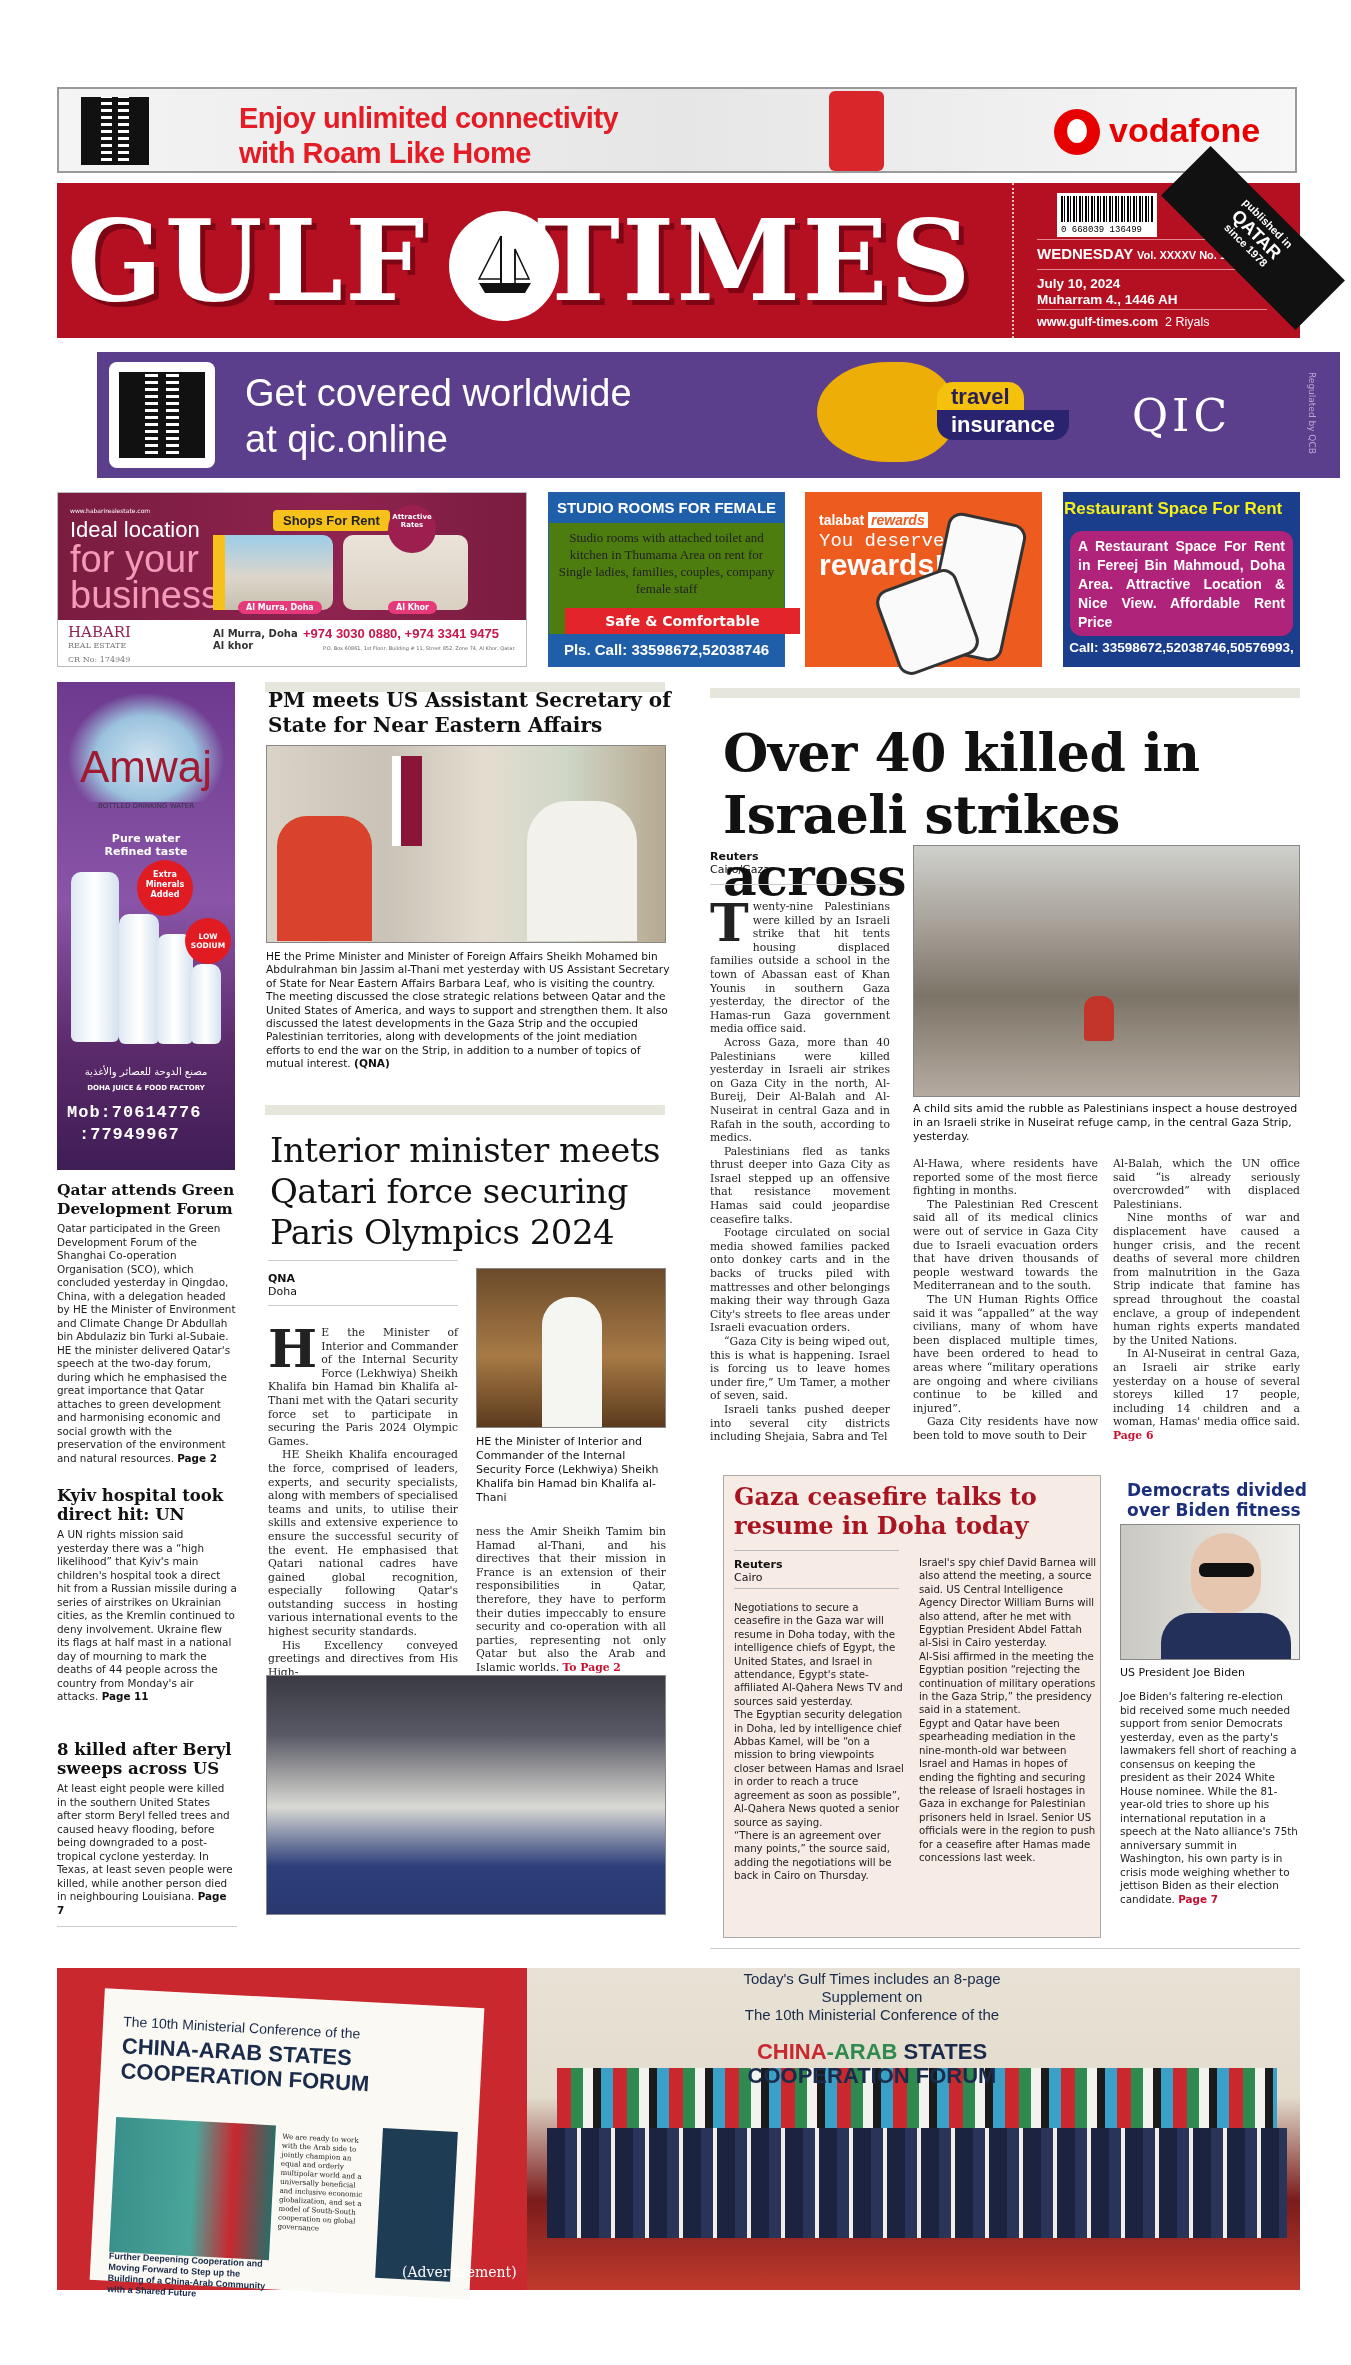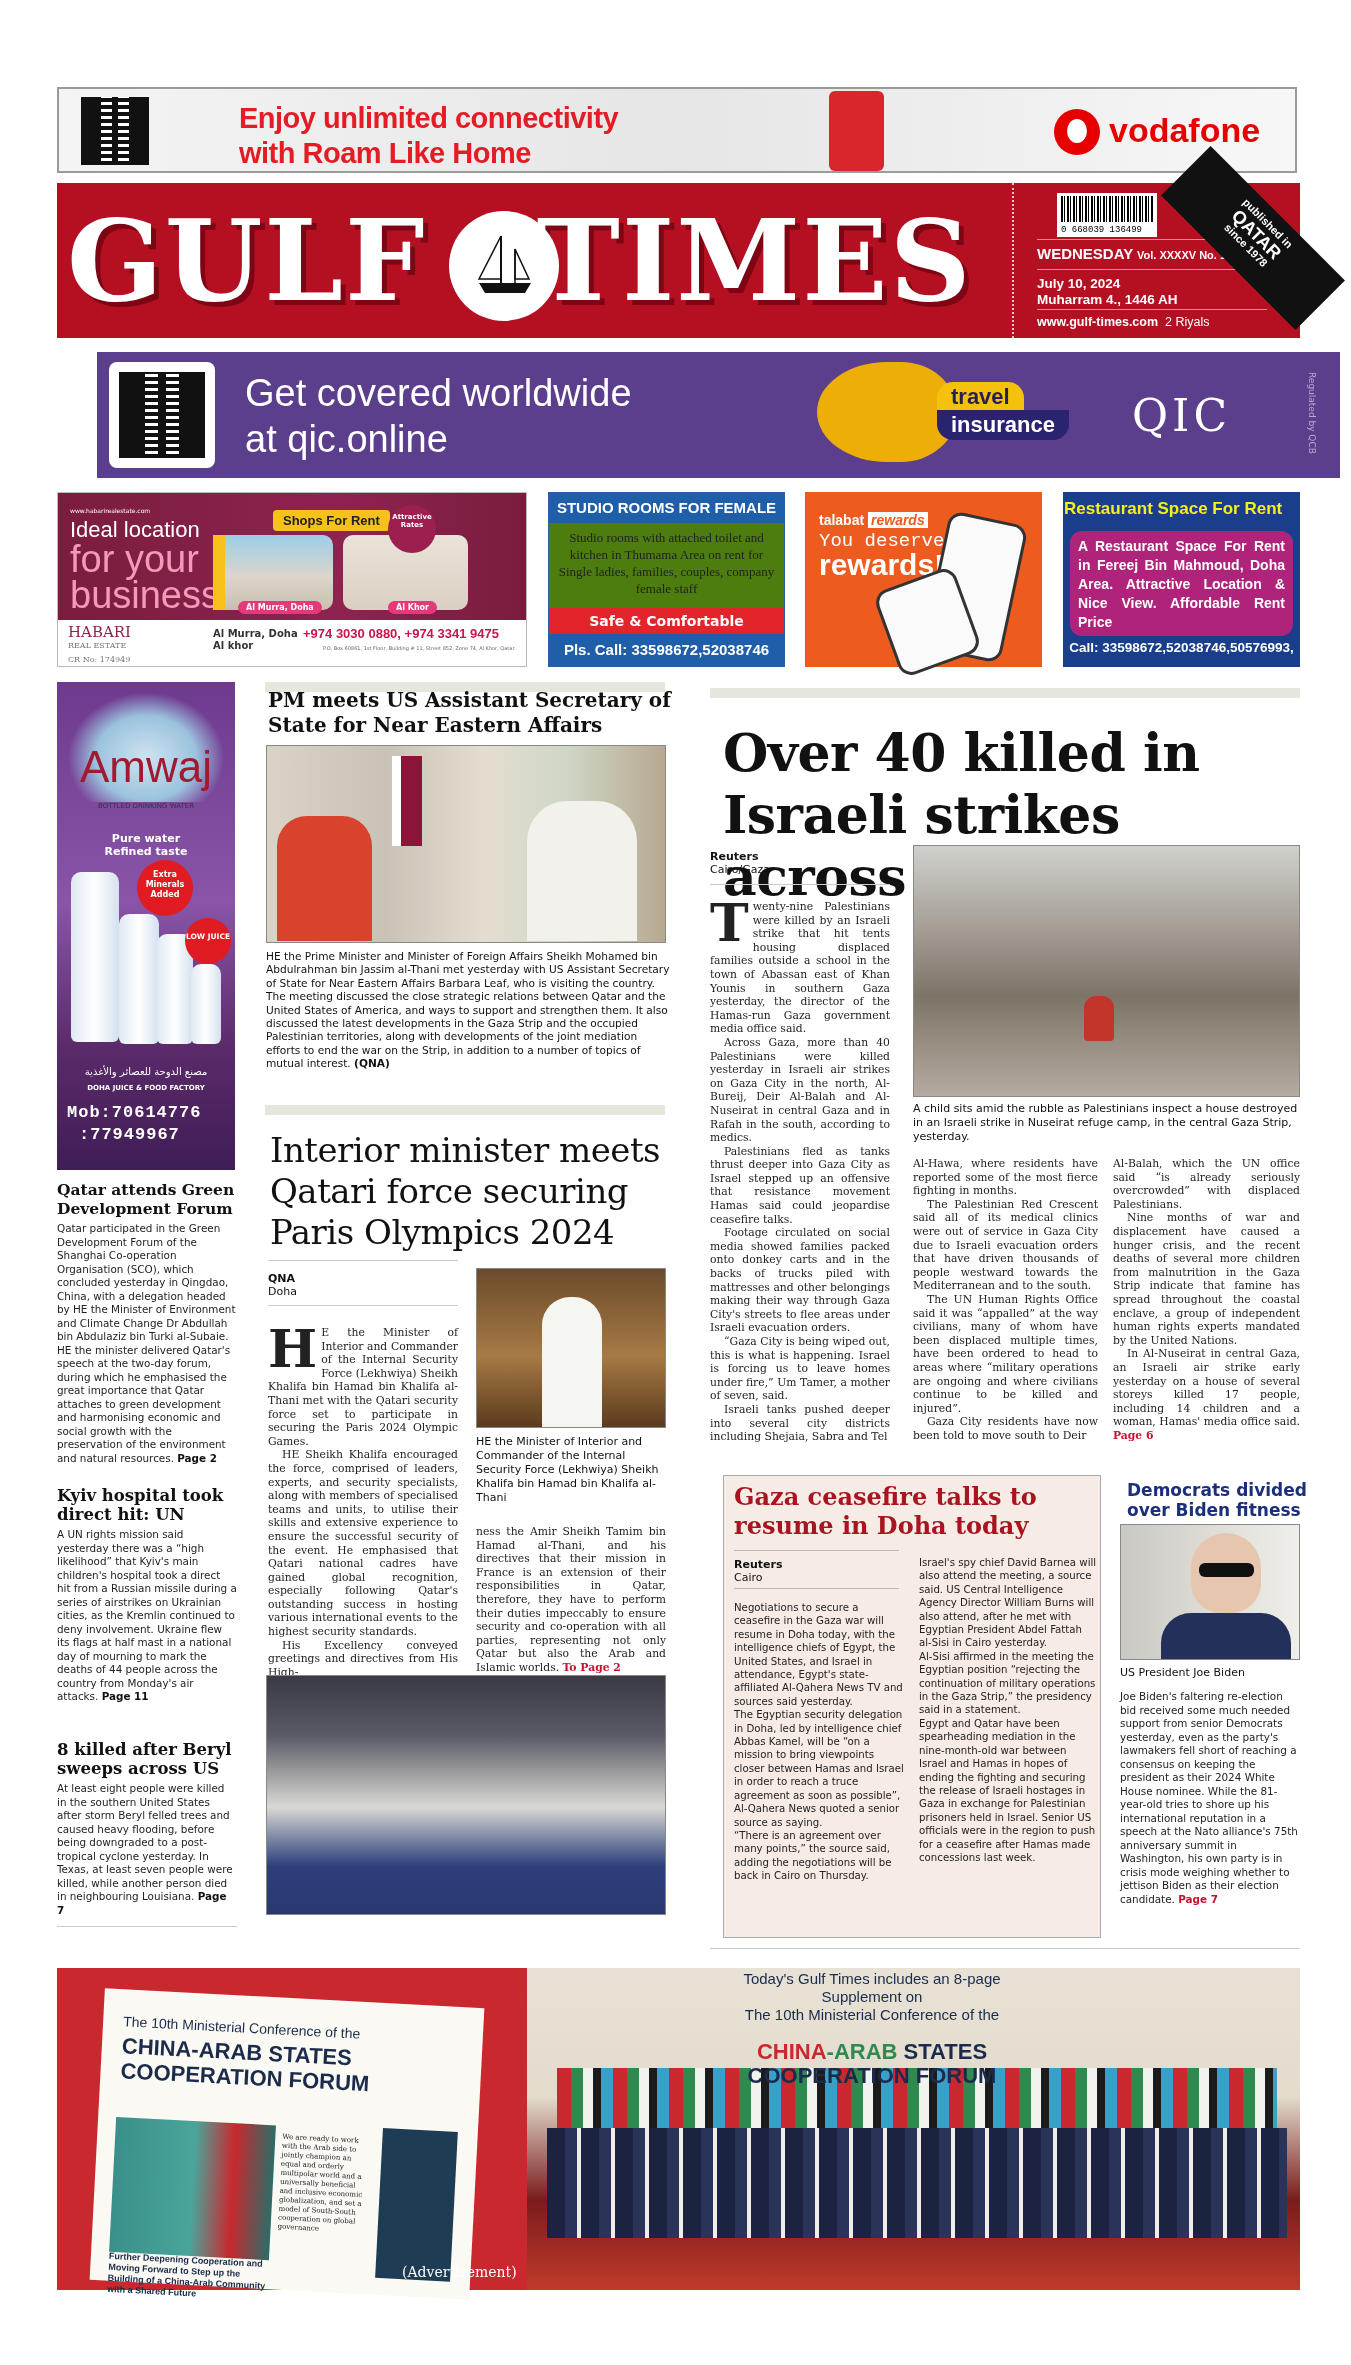--- a/index.html
+++ b/index.html
@@ -57,21 +57,21 @@
 #hab-loc1{left:180px;top:108px}#hab-loc2{left:330px;top:108px}
 #hab-logo{left:10px;top:132px;color:#8e2350;font-family:"DejaVu Serif",serif;font-size:15px;line-height:14px}
 #hab-logo small{display:block;font-size:8px;color:#777}
 #hab-area{left:155px;top:135px;font-size:10px;font-weight:bold;color:#333;line-height:12px}
 #hab-phone{left:245px;top:133px;color:#c6164b;font-family:"Liberation Sans",sans-serif;font-weight:bold;font-size:13px}
 #hab-addr{left:265px;top:152px;color:#666;font-size:5px}
 
 #ad-studio{left:548px;top:492px;width:237px;height:175px;border:1px solid #2b5fa5;background:#4d7c0f}
 #st-head{left:0;top:0;width:235px;height:30px;background:#1f5ea8;color:#fff;font-family:"Liberation Sans",sans-serif;font-weight:bold;font-size:15px;text-align:center;line-height:30px}
 #st-body{left:4px;top:36px;width:227px;text-align:center;font-family:Liberation Serif, serif;font-size:13px;line-height:17px;color:#222}
-#st-safe{left:0;top:115px;width:235px;height:26px;background:#e3242b;color:#fff;font-weight:bold;font-size:14px;text-align:center;line-height:26px}
+#st-safe{left:16px;top:115px;width:235px;height:26px;background:#e3242b;color:#fff;font-weight:bold;font-size:14px;text-align:center;line-height:26px}
 #st-call{left:0;top:141px;width:235px;height:32px;background:#1f5ea8;color:#fff;font-family:"Liberation Sans",sans-serif;font-weight:bold;font-size:15px;text-align:center;line-height:32px}
 
 #ad-talabat{left:805px;top:492px;width:237px;height:175px;background:#ee5b1f}
 #tal-brand{left:14px;top:20px;color:#fff;font-family:"Liberation Sans",sans-serif;font-weight:bold;font-size:14px}
 #tal-brand i{background:#fff;color:#ee5b1f;padding:0 3px}
 #tal-you{left:14px;top:38px;color:#fff;font-family:Liberation Mono, monospace;font-size:19px}
 #tal-rew{left:14px;top:56px;color:#fff;font-family:"Liberation Sans",sans-serif;font-weight:bold;font-size:30px}
 #tal-phone1{left:130px;top:25px;width:80px;height:140px;background:#fafafa;border:3px solid #333;border-radius:14px;transform:rotate(12deg)}
 #tal-phone2{left:80px;top:85px;width:85px;height:90px;background:#fafafa;border:3px solid #333;border-radius:14px;transform:rotate(-20deg)}
 
@@ -237,21 +237,21 @@
   <div class="abs" style="left:10px;top:10px;width:158px;height:110px;background:radial-gradient(ellipse at 50% 60%,#cfe3f0 0,#9bc3de 45%,transparent 70%)"></div>
   <div id="amwaj-logo" class="abs">Amwaj</div>
   <div id="amwaj-sub" class="abs">BOTTLED DRINKING WATER</div>
   <div id="amwaj-tag" class="abs" style="white-space:pre-line">Pure water
 Refined taste</div>
   <div class="bottle" style="left:14px;top:190px;width:48px;height:170px"></div>
   <div class="bottle" style="left:62px;top:232px;width:40px;height:130px"></div>
   <div class="bottle" style="left:100px;top:252px;width:36px;height:110px"></div>
   <div class="bottle" style="left:134px;top:282px;width:30px;height:80px"></div>
   <div id="amwaj-extra" class="abs">Extra Minerals Added</div>
-  <div id="amwaj-low" class="abs">LOW JUICE</div>
+  <div id="amwaj-low" class="abs">LOW SODIUM</div>
   <div id="amwaj-ar" class="abs">مصنع الدوحة للعصائر والأغذية</div>
   <div id="amwaj-fac" class="abs">DOHA JUICE &amp; FOOD FACTORY</div>
   <div id="amwaj-mob" class="abs">
     <div>Mob:70614776</div>
     <div style="padding-left:12px">:77949967</div>
   </div>
 </div>
 
 <div class="brief-h" style="left:57px;top:1180px;width:180px;font-size:15.5px;line-height:19px">Qatar attends Green Development Forum</div>
 <div class="brief-b" style="left:57px;top:1222px;width:180px"><span>Qatar participated in the Green Development Forum of the Shanghai Co-operation Organisation (SCO), which concluded yesterday in Qingdao, China, with a delegation headed by HE the Minister of Environment and Climate Change Dr Abdullah bin Abdulaziz bin Turki al-Subaie. HE the minister delivered Qatar's speech at the two-day forum, during which he emphasised the great importance that Qatar attaches to green development and harmonising economic and social growth with the preservation of the environment and natural resources. </span><span class="pg">Page 2</span></div>

